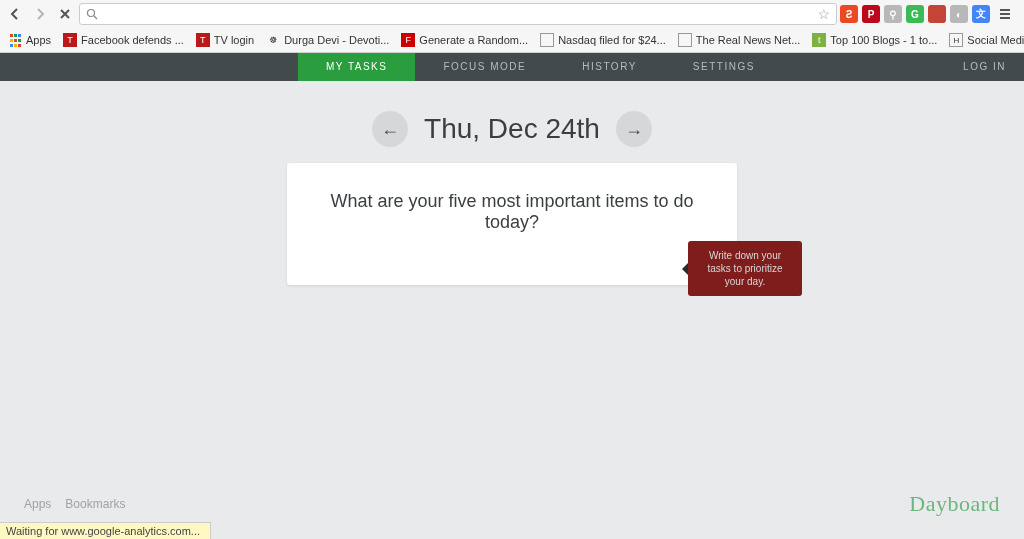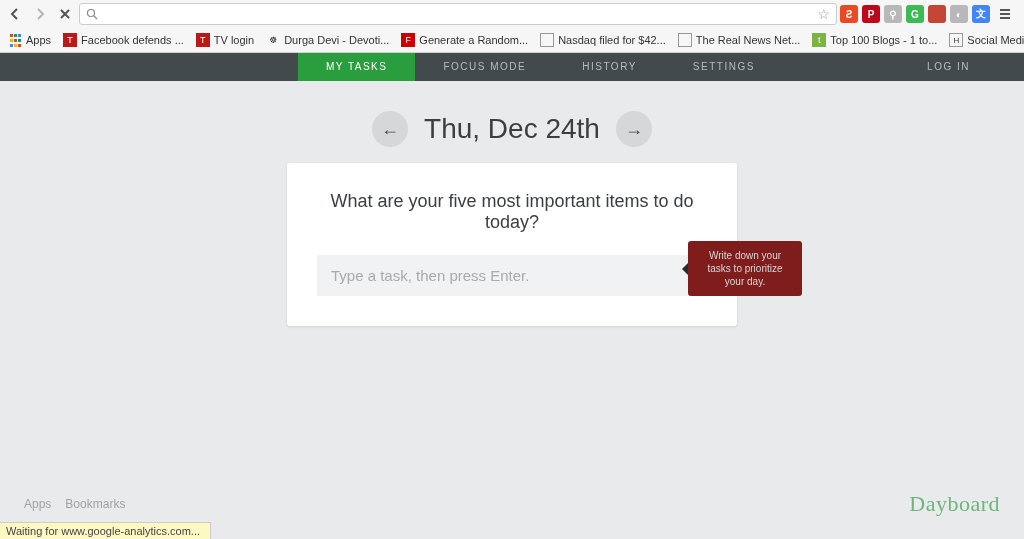--- a/index.html
+++ b/index.html
@@ -13,21 +13,21 @@
 .star { color:#999; font-size:14px; margin-left:auto; }
 .ext-row { display:flex; align-items:center; gap:4px; padding-right:4px; }
 .ext { width:18px; height:18px; border-radius:3px; display:flex; align-items:center; justify-content:center; font-size:10px; color:#fff; font-weight:bold; }
 .bookmark-bar { display:flex; align-items:center; height:24px; padding:0 4px; font-size:11px; color:#333; gap:4px; overflow:hidden; }
 .bk-item { display:flex; align-items:center; gap:4px; padding:2px 4px; cursor:pointer; white-space:nowrap; }
 .bk-item .fav { width:14px; height:14px; display:flex; align-items:center; justify-content:center; font-size:9px; }
 .nav-bar { background:#434a4c; height:28px; display:flex; align-items:center; }
 .nav-bar .nav-inner { display:flex; margin-left:298px; }
 .nav-bar .tab { padding:0 28px; height:28px; line-height:28px; font-size:10px; letter-spacing:1.5px; color:#b6bdbe; cursor:pointer; font-weight:500; }
 .nav-bar .tab.active { background:#2a9d3e; color:#fff; }
-.nav-bar .login { margin-left:auto; margin-right:54px; font-size:10px; letter-spacing:1.5px; color:#b6bdbe; cursor:pointer; line-height:28px; }
+.nav-bar .login { margin-left:auto; margin-right:18px; font-size:10px; letter-spacing:1.5px; color:#b6bdbe; cursor:pointer; line-height:28px; }
 .content { position:relative; }
 .date-row { display:flex; align-items:center; justify-content:center; margin-top:30px; gap:16px; }
 .date-btn { width:36px; height:36px; border-radius:50%; background:#d5d7d8; display:flex; align-items:center; justify-content:center; cursor:pointer; font-size:18px; color:#434a4c; font-weight:bold; }
 .date-text { font-size:28px; color:#3a3f41; font-weight:500; font-family:"Helvetica Neue",Arial,sans-serif;text-align:center; }
 .card { width:450px; background:#fff; margin:16px auto 0 auto; border-radius:3px; box-shadow:0 1px 3px rgba(0,0,0,0.1); padding:28px 30px 30px 30px; position:relative; }
 .card-title { text-align:center; font-size:18px; color:#3a3f41; margin-bottom:22px; font-weight:400; }
 .task-input { width:100%; background:#f1f2f3; border:none; padding:12px 14px; font-size:15px; color:#666; font-family:Arial,sans-serif; }
 .task-input::placeholder { color:#a8aaab; }
 .tooltip { position:absolute; left:688px; top:241px; background:#7f1d1d; color:#d6d6d6; font-size:10px; padding:8px 10px; border-radius:3px; width:114px; text-align:center; line-height:1.3; }
 .tooltip::before { content:""; position:absolute; left:-6px; top:50%; transform:translateY(-50%); border:6px solid transparent; border-right-color:#2b2b2b; border-left:none; }
@@ -105,21 +105,21 @@
     <div class="bk-item">
         <span class="fav">☸</span>
         <span>Durga Devi - Devoti...</span>
       </div>
     <div class="bk-item">
         <span class="fav" style="background:#c00;color:#fff">F</span>
         <span>Generate a Random...</span>
       </div>
     <div class="bk-item">
         <span class="fav" style="border:1px solid #999"></span>
-        <span>Nasdaq filed for $42...</span>
+        <span>Nasdaq filed for $24...</span>
       </div>
     <div class="bk-item">
         <span class="fav" style="border:1px solid #999"></span>
         <span>The Real News Net...</span>
       </div>
     <div class="bk-item">
         <span class="fav" style="background:#7cb342;color:#fff">t</span>
         <span>Top 100 Blogs - 1 to...</span>
       </div>
     <div class="bk-item">
@@ -141,21 +141,20 @@
 </div>
 
 <div class="content">
   <div class="date-row">
     <div class="date-btn">←</div>
     <div class="date-text">Thu, Dec 24th</div>
     <div class="date-btn">→</div>
   </div>
   <div class="card">
     <div class="card-title">What are your five most important items to do today?</div>
-    <input class="task-input" type="text" placeholder="Type a task, then press Enter." style="">
   </div>
 </div>
 
 <div class="tooltip">Write down your tasks to prioritize your day.</div>
 
 <div class="footer-links">
   <span>Apps</span>
   <span>Bookmarks</span>
 </div>
 

